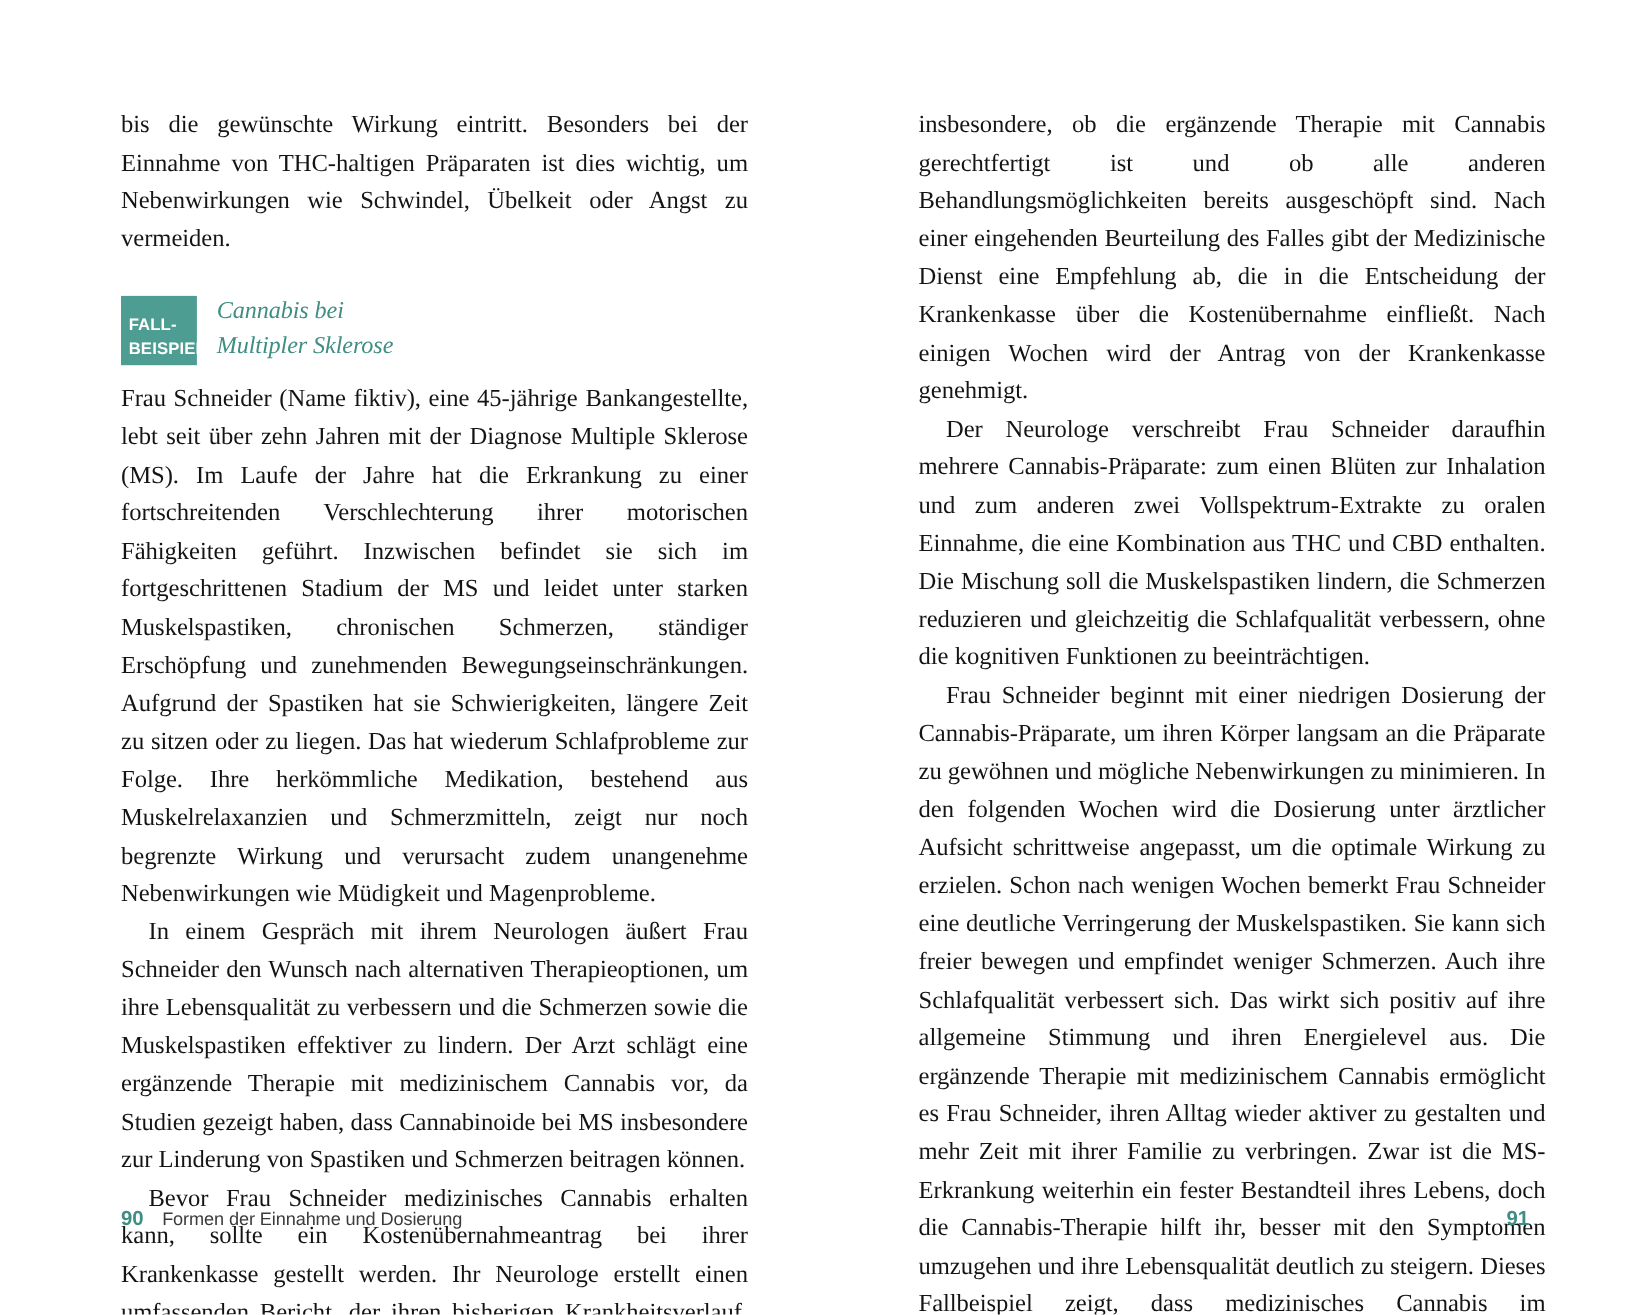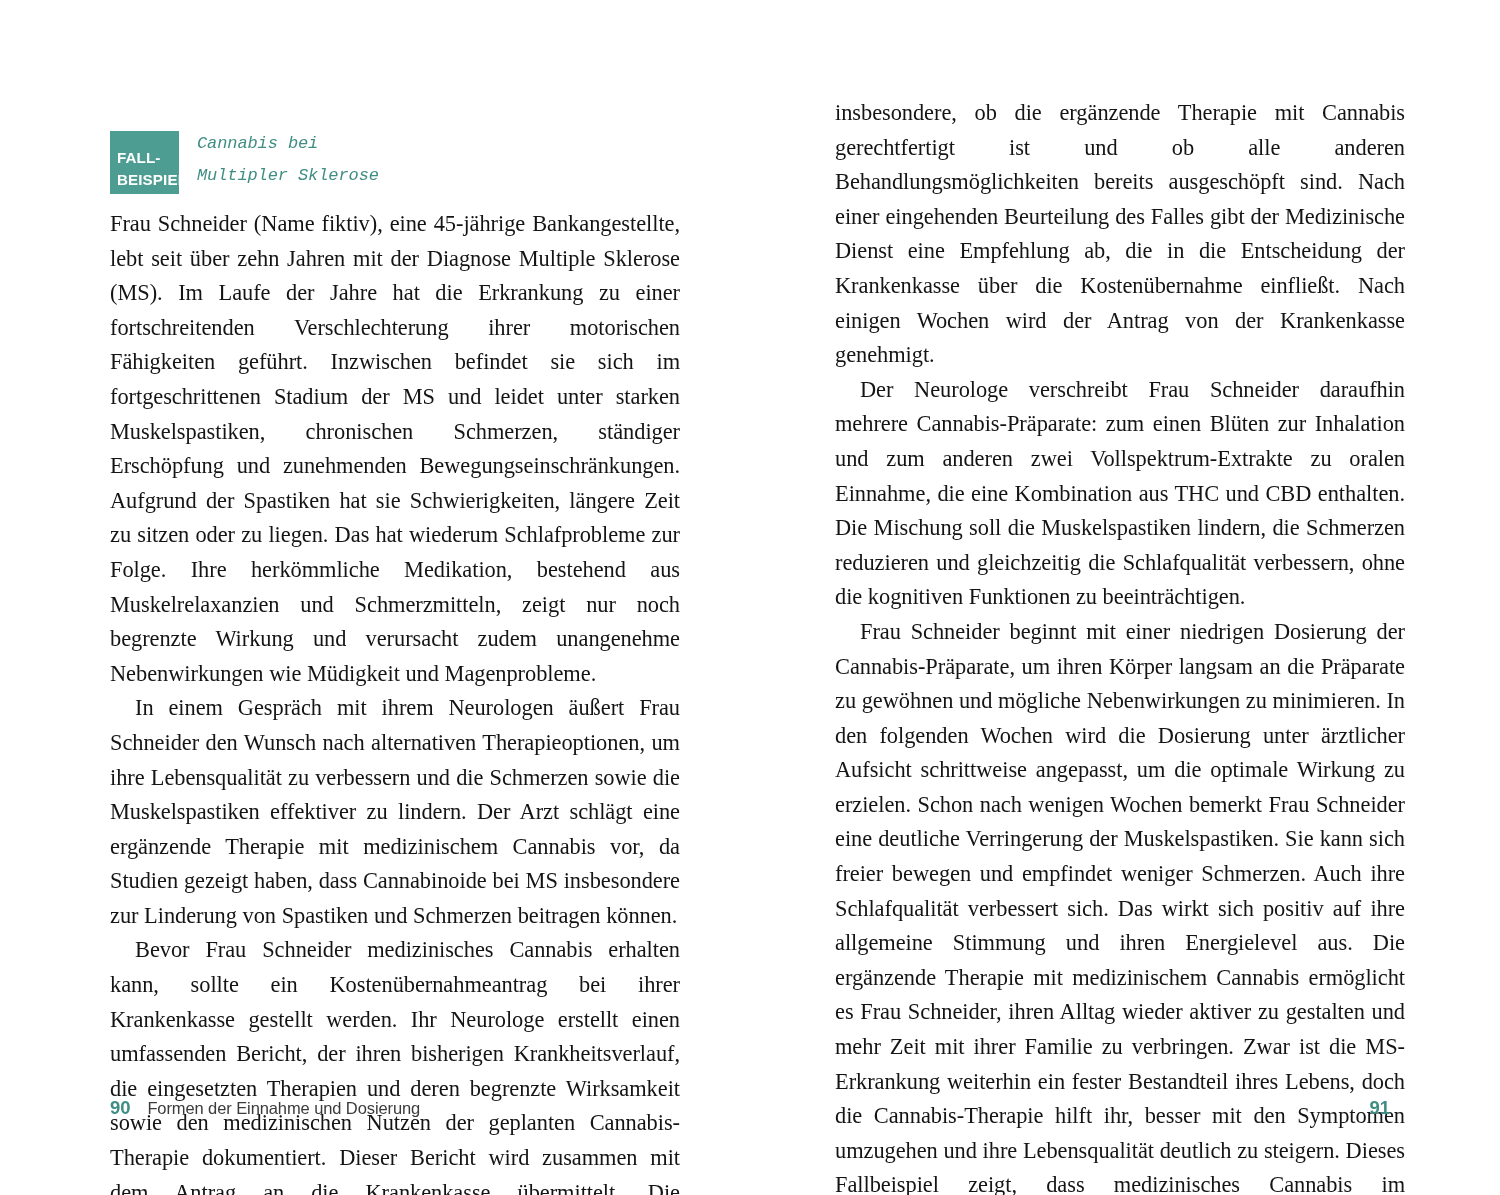--- a/index.html
+++ b/index.html
@@ -75,24 +75,24 @@
     letter-spacing: 0.1px;
     padding: 16px 0 3px 7px;
     box-sizing: border-box;
     margin-top: 3px;
   }
   .case-badge span { display: block; }
 
   .case-title {
     margin-left: 18px;
     color: #3f8d83;
-    font-family: Liberation Mono, monospace;
+    font-family: Liberation Serif, serif;
     font-style: italic;
     font-weight: normal;
-    font-size: 17px;
+    font-size: 22px;
     line-height: 32px;
     letter-spacing: -0.1px;
   }
   .case-title span { display: block; }
 
   
   .footer {
     position: absolute;
     bottom: 76px;
     font-family: "Liberation Sans", "DejaVu Sans", sans-serif;
@@ -116,20 +116,21 @@
   .running-head { white-space: nowrap; }
 </style>
 </head>
 <body>
 
 <div class="spread">
 
   <div class="page page-left">
     <div class="column">
 
+      <p class="body">bis die gewünschte Wirkung eintritt. Besonders bei der Einnahme von THC-haltigen Präparaten ist dies wichtig, um Nebenwirkungen wie Schwindel, Übelkeit oder Angst zu vermeiden.</p>
 
       <div class="case-block">
         <div class="case-badge">
           <span>FALL-</span>
           <span>BEISPIEL</span>
         </div>
         <div class="case-title">
           <span>Cannabis bei</span>
           <span>Multipler Sklerose</span>
         </div>

